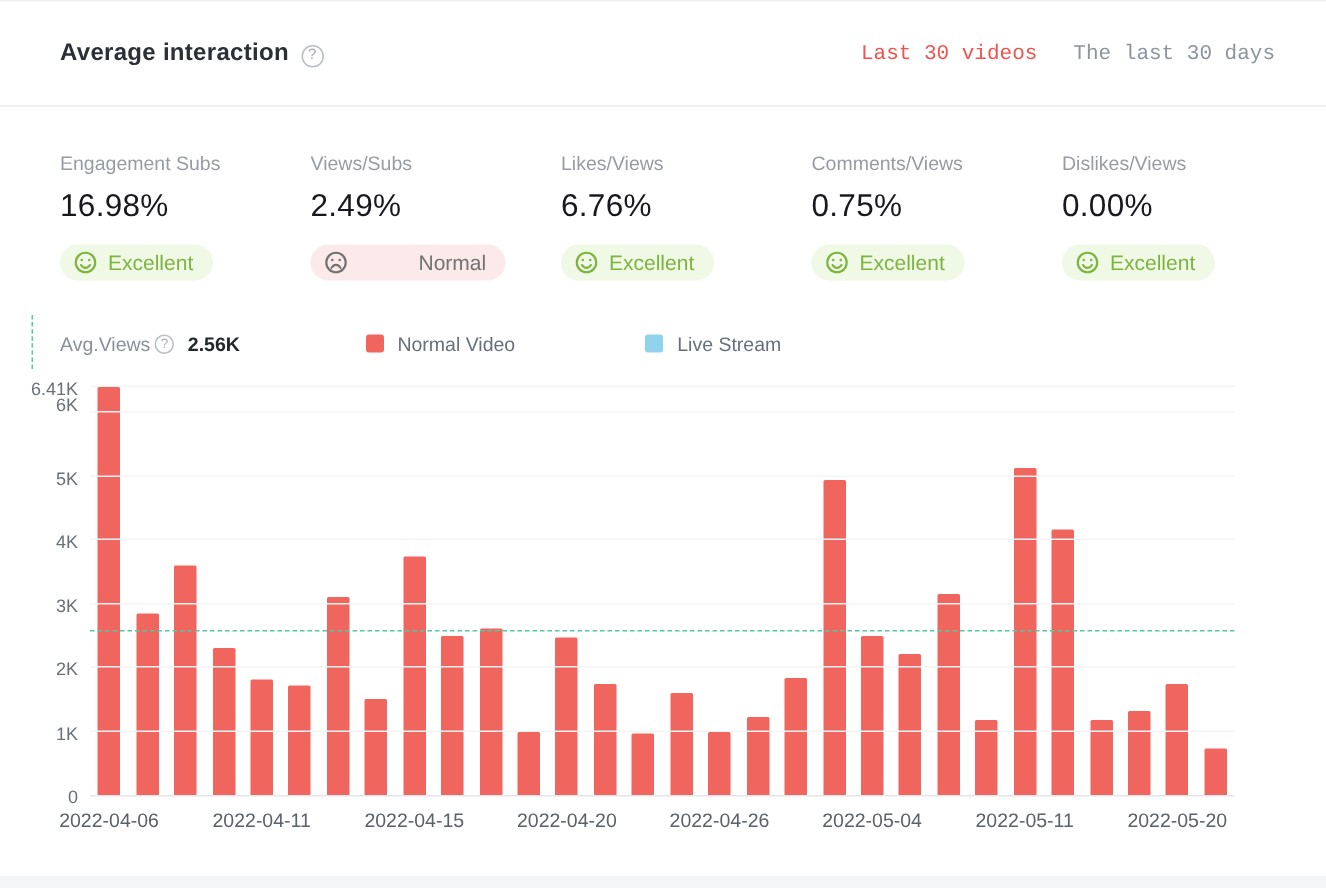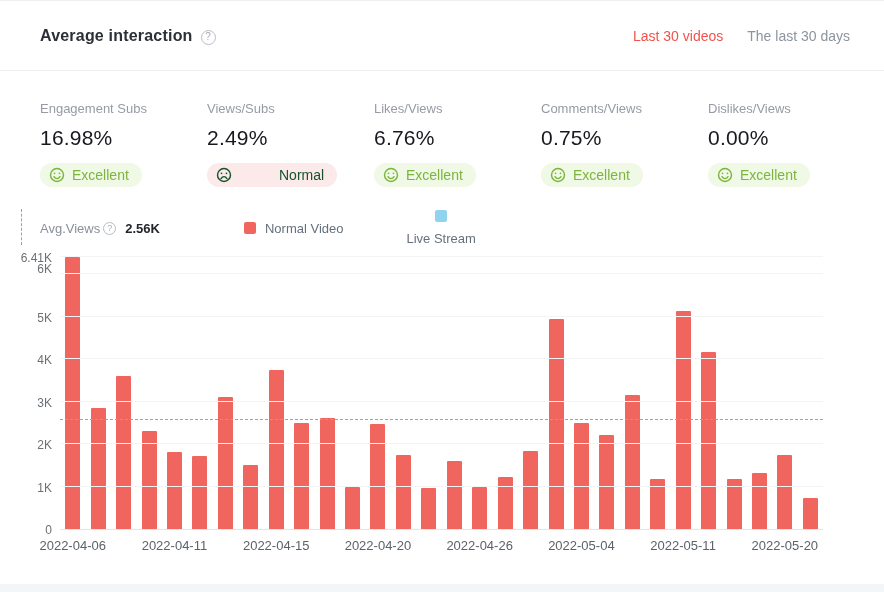--- a/index.html
+++ b/index.html
@@ -6,42 +6,42 @@
   html,body { width:884px; height:592px; background:#f4f5f7; font-family:"Liberation Sans","DejaVu Sans",sans-serif; overflow:hidden; }
   .card { width:884px; height:584px; background:#ffffff; border-top:1px solid #eef0f2; }
 
   
   .card-header { height:70px; display:flex; align-items:center; justify-content:space-between; border-bottom:1px solid #ebedf0; padding:0 34px 0 40px; }
   .title-wrap { display:flex; align-items:flex-end; gap:8px; }
   .title-wrap h2 { font-size:16px; font-weight:bold; color:#2b2f36; letter-spacing:.2px; }
   .help { display:inline-flex; align-items:center; justify-content:center; width:15px; height:15px; border:1px solid #b9bdc4; border-radius:50%; color:#a9adb5; font-size:10px; line-height:1; cursor:pointer; }
   .help--sm { width:13px; height:13px; font-size:9px; margin-left:3px; }
   .tabs { display:flex; align-items:center; gap:24px; font-size:14px; }
-  .tab { color:#8d949e; cursor:pointer; }
+  .tab { color:#8d949e; cursor:pointer;font-family:Liberation Mono, monospace; }
   .tab--active { color:#f0534d; }
 
   
   .metrics { display:flex; padding:30px 0 0 40px; }
   .metric { width:167px; }
   .metric-label { font-size:13px; color:#969ba4; }
   .metric-value { font-size:21px; color:#17191e; margin-top:10px; letter-spacing:.2px; }
   .badge { display:inline-flex; align-items:center; gap:7px; height:24px; border-radius:12px; padding:0 13px 0 9px; margin-top:13px; font-size:14px; }
   .badge--excellent { background:#f0f8e6; color:#7cb53e; }
-  .badge--normal { background:#fce9e9; color:#14532d;gap:47px; }
+  .badge--normal { background:#fce9e9; color:#737373;gap:47px; }
   .face { display:inline-flex; }
   .face svg { display:block; }
 
   
   .legend-row { position:relative; display:flex; align-items:center; margin:26px 0 0 40px; height:30px; font-size:13px; }
   .avg-marker { position:absolute; left:-19px; top:-4px; height:36px; border-left:1px dashed #52c8a6; }
   .avg-label { color:#8a9099; }
   .avg-value { color:#23262b; font-weight:bold; margin-left:9px; }
   .legend-item { display:flex; align-items:center; gap:9px; color:#66707d; cursor:pointer;padding-left:44px; }
   .legend-item--first { margin-left:40px; }
-  .legend-item + .legend-item { margin-left:19px;flex-direction:column; }
+  .legend-item + .legend-item { margin-left:43px; }
   .swatch { width:12px; height:12px; border-radius:2px; display:inline-block; }
 
   
   .chart { position:relative; height:318px; }
   .plot { position:absolute; left:60px; top:15px; width:763px; height:272px; border-bottom:1px solid #e2e5ea; display:flex; align-items:flex-end; }
   .gridline { position:absolute; left:0; right:0; height:1px; background:#f3f4f6; }
   .avg-line { position:absolute; left:0; right:0; border-top:1px dashed #52c8a6; }
   .bar-slot { flex:1; display:flex; justify-content:center; align-items:flex-end; height:100%; }
   .bar { width:15px; background:#f0665e; border-radius:1px 1px 0 0; }
   .y-axis { position:absolute; left:0; top:15px; width:52px; height:272px; }

